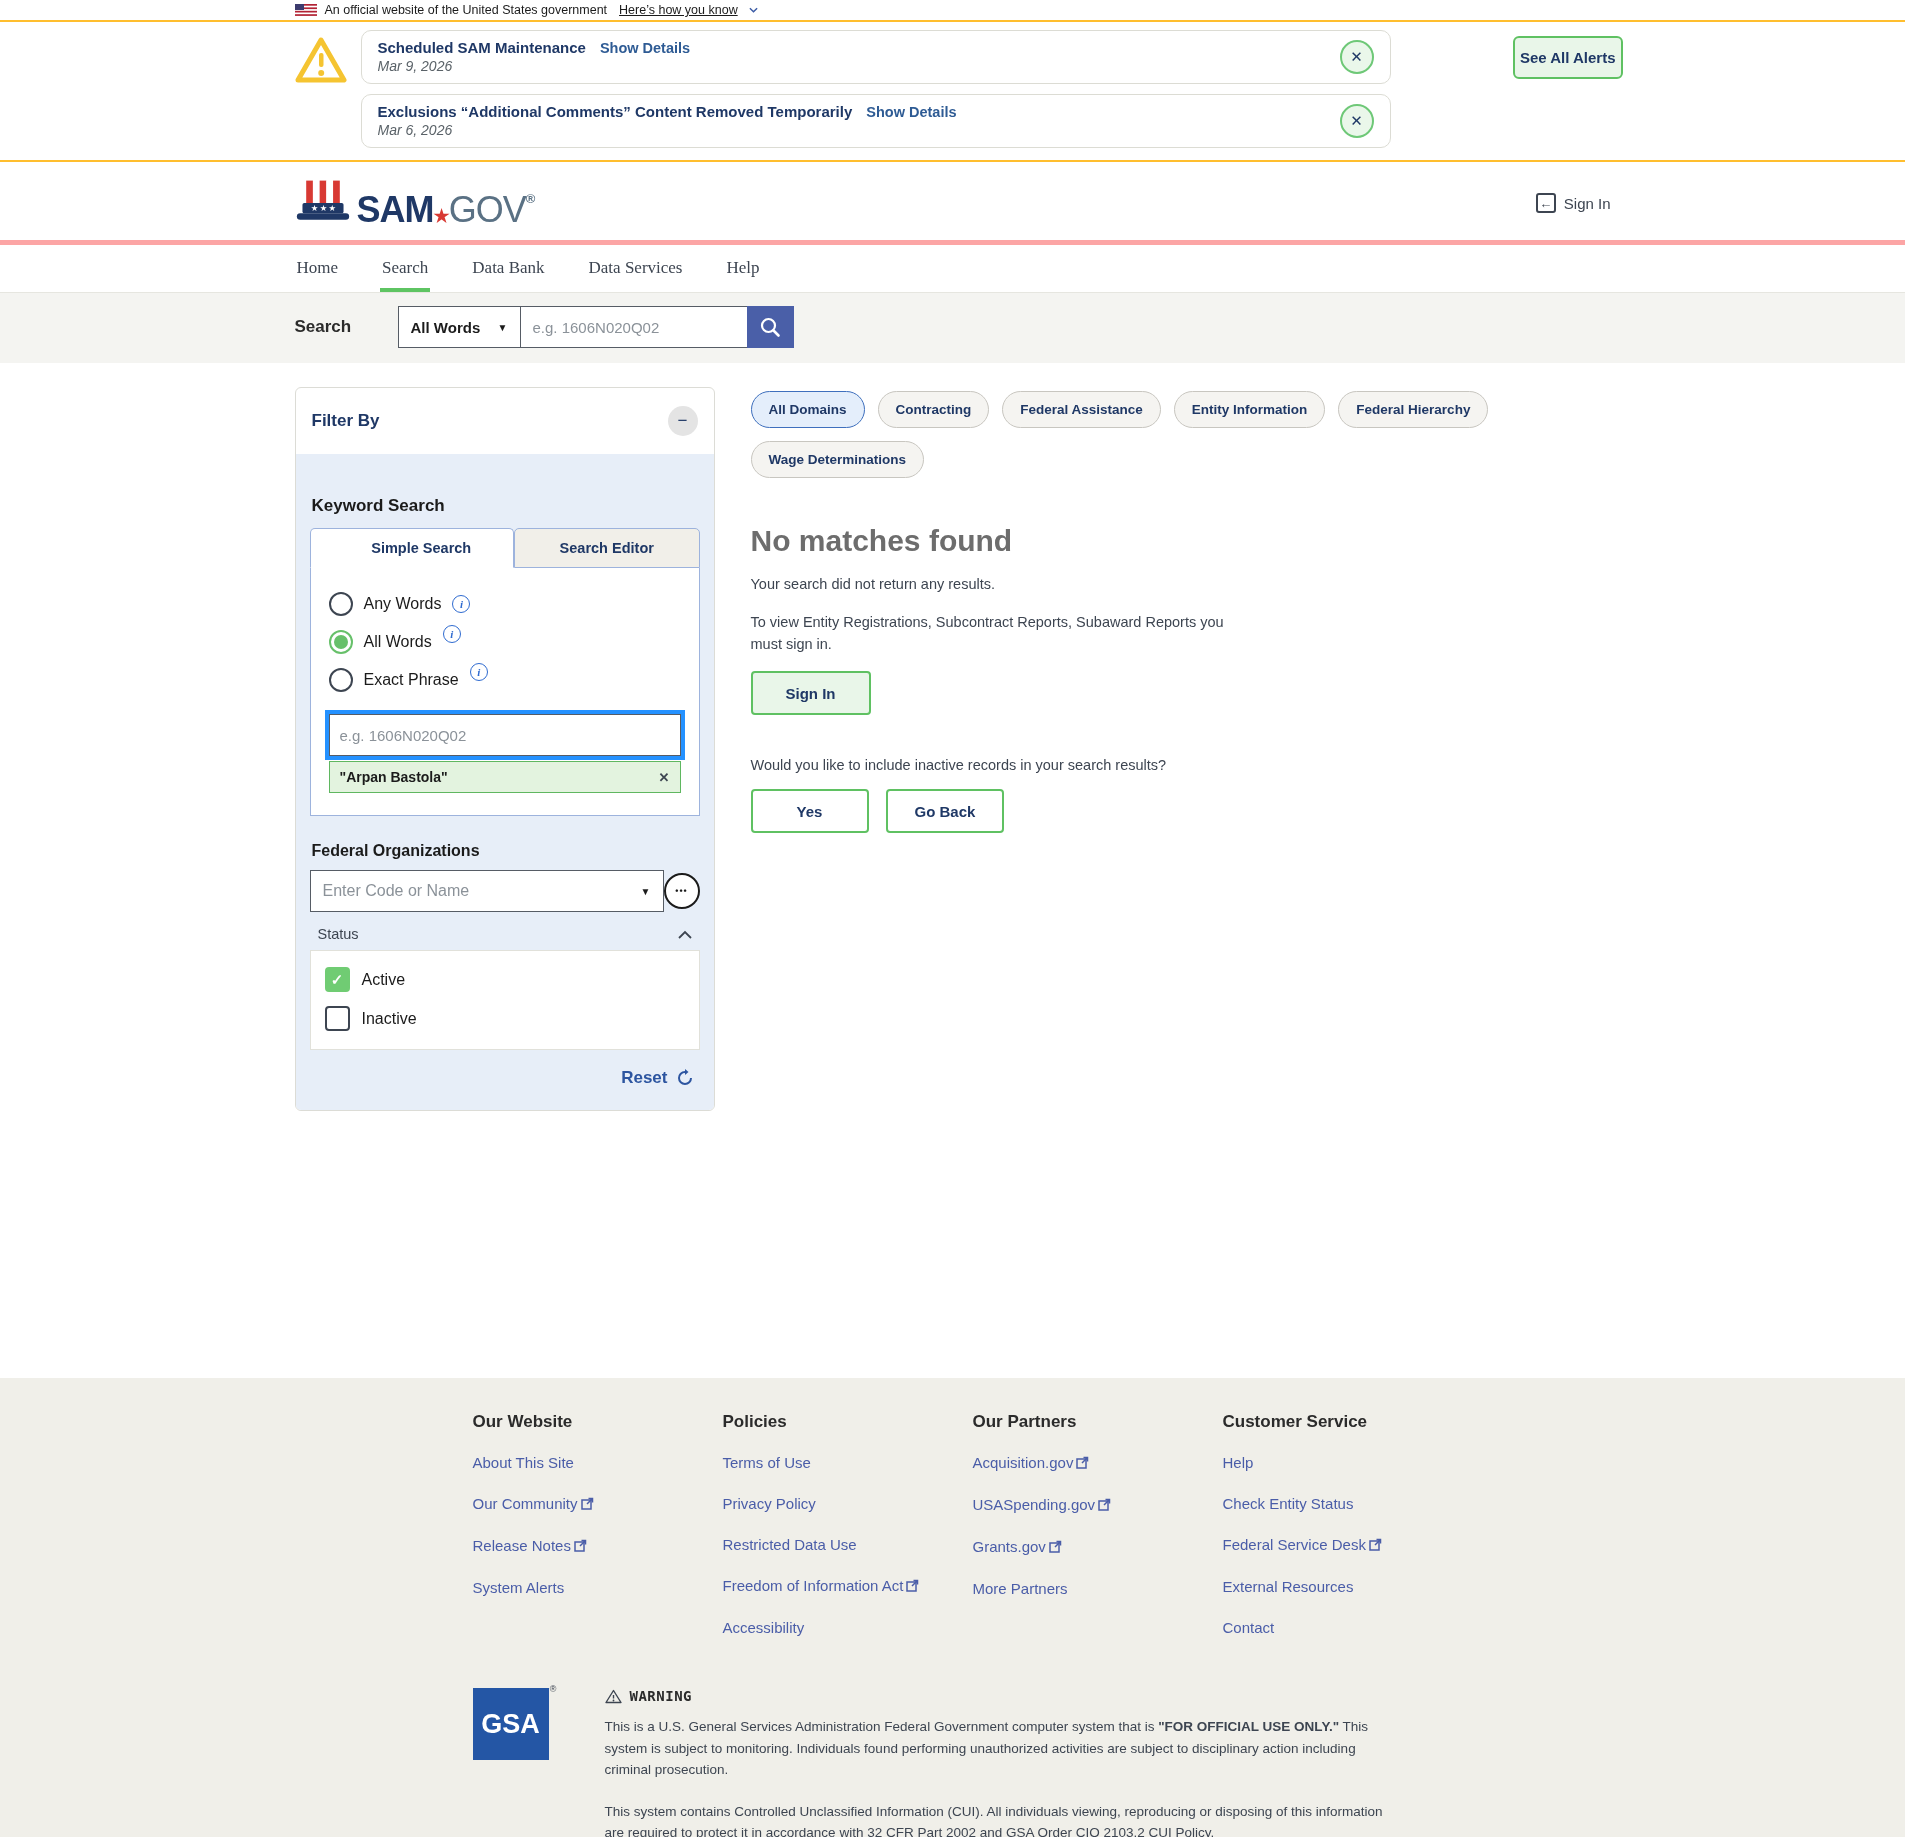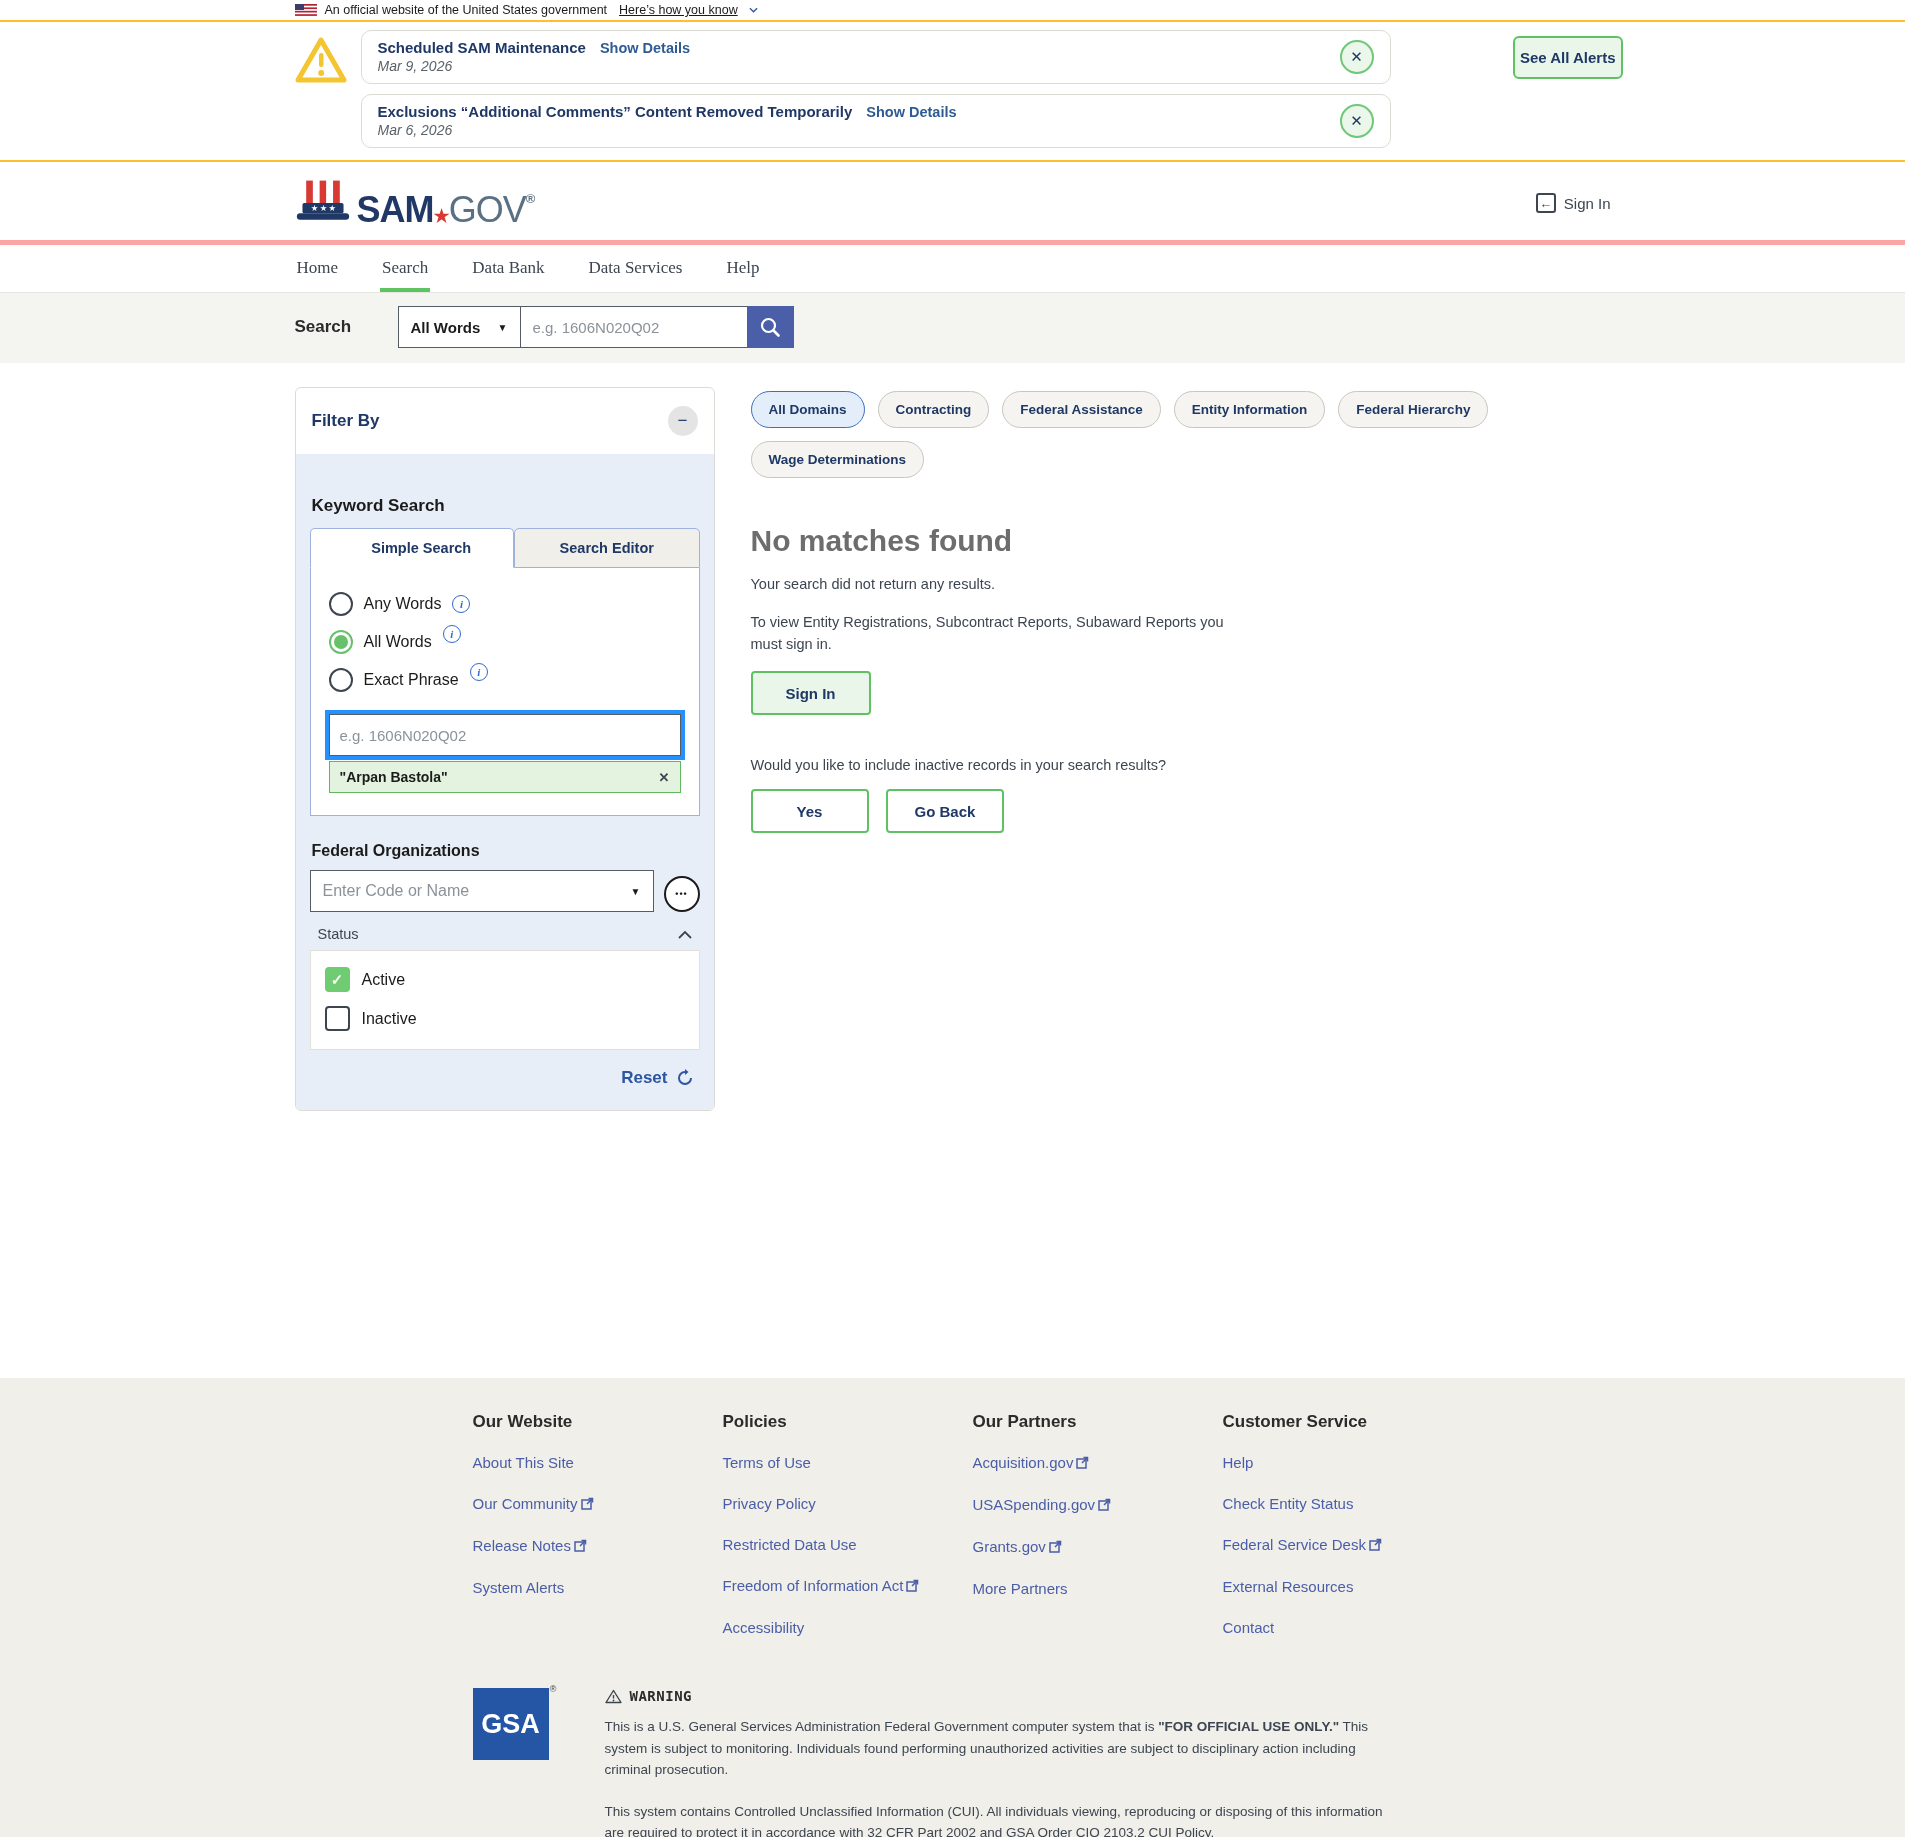--- a/index.html
+++ b/index.html
@@ -79,21 +79,21 @@
   .radio.checked::after { content:""; width:14px; height:14px; border-radius:50%; background:#67c06a; }
   .radio-label { font-size:16px; color:#1b1b1b; }
   .info-icon { width:18px; height:18px; border-radius:50%; border:1.5px solid #2f6bd0; color:#2f6bd0; font-size:11px; font-style:italic; font-weight:bold; font-family:"Liberation Serif",serif; display:flex; align-items:center; justify-content:center; cursor:pointer; }
   .info-raised { position:relative; top:-8px; }
   .kw-input-wrap { margin-top:22px; outline:4px solid #2491ff; }
   .kw-input { width:100%; height:42px; border:1px solid #565c65; padding:0 10px; font-size:15px; font-family:"Liberation Sans",sans-serif; outline:none; }
   .kw-input::placeholder { color:#8b9299; }
   .kw-tag { margin-top:5px; background:#e3f3df; border:1px solid #5fb760; padding:7px 10px; display:flex; justify-content:space-between; align-items:center; font-size:14px; font-weight:bold; color:#1b1b1b; }
   .tag-close { color:#3d4551; font-size:13px; cursor:pointer; }
   .fed-heading { font-weight:bold; font-size:16px; color:#1b1b1b; margin:26px 2px 10px; }
-  .fed-row { display:flex; align-items:flex-end; gap:10px; }
+  .fed-row { display:flex; align-items:center; }
   .fed-combo { flex:1; background:#fff; border:1px solid #565c65; height:42px; display:flex; align-items:center; justify-content:space-between; padding:0 12px; cursor:pointer; }
   .fed-placeholder { color:#8b9299; font-size:16px; }
   .more-btn { width:36px; height:36px; border-radius:50%; border:2px solid #1b1b1b; background:#fff; display:flex; align-items:center; justify-content:center; letter-spacing:1px; font-size:9px; font-weight:bold; color:#1b1b1b; cursor:pointer; flex:0 0 auto; }
   .status-row { display:flex; justify-content:space-between; align-items:center; padding:14px 8px 8px; }
   .status-label { font-size:14.5px; color:#3d4551; }
   .status-card { background:#fff; border:1px solid #e1e1da; padding:16px 14px; }
   .check-row { display:flex; align-items:center; gap:12px; margin-bottom:14px; }
   .check-row:last-child { margin-bottom:2px; }
   .checkbox { width:25px; height:25px; border-radius:4px; border:2px solid #3d4551; background:#fff; cursor:pointer; flex:0 0 auto; }
   .checkbox.checked { border:none; background:#70cc73; color:#fff; display:flex; align-items:center; justify-content:center; font-size:15px; font-weight:bold; }

